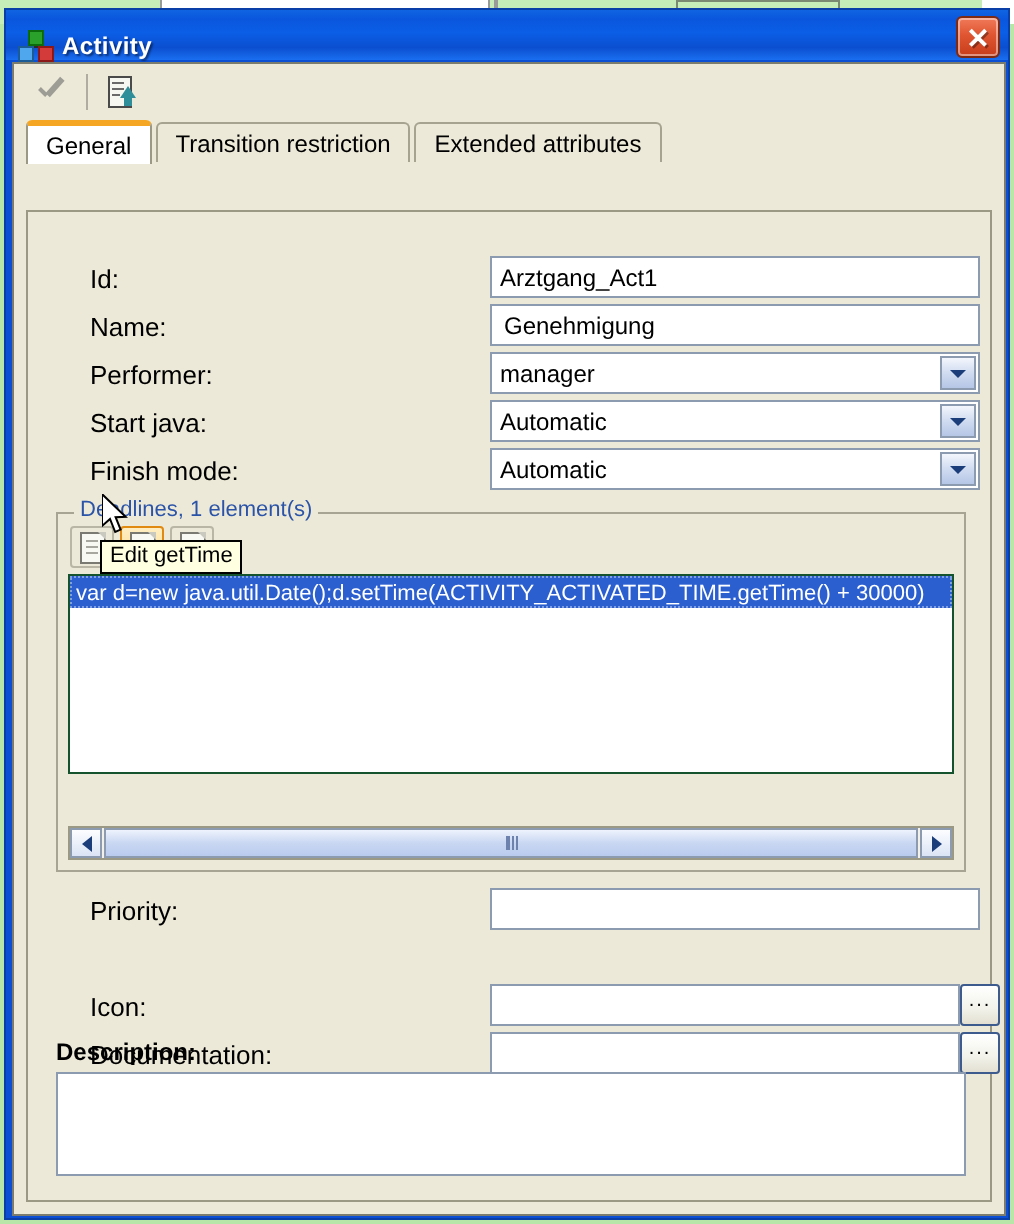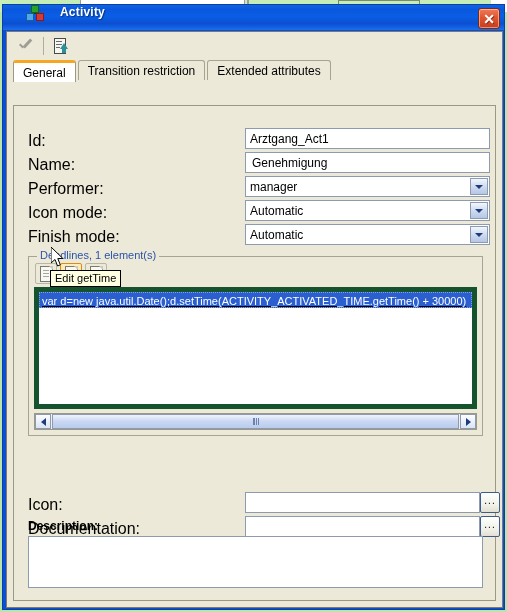--- a/index.html
+++ b/index.html
@@ -71,23 +71,22 @@
     border: 1px solid #0a3fa8;
     box-sizing: border-box;
     padding: 0;
   }
   .titlebar {
     position: relative;
     height: 25px;
     background: linear-gradient(to bottom,
         #1064e2 0%, #0a57dd 18%, #0b5ee6 45%, #0b4fd0 75%, #1a6ef0 100%);
     display: flex;
-    align-items: flex-start;
-    padding-left: 23px;
-    gap: 12px;
+    align-items: flex-end;
+    padding-left: 6px;
   }
   .title-icon {
     position: relative;
     width: 16px; height: 15px;
     margin-right: 6px;
     flex: none;
   }
   .ti-sq { position:absolute; width:6px; height:6px; }
   .ti-g  { left:5px;  top:0px;  background:#2aa12a; border:1px solid #0c6b0c;}
   .ti-b  { left:0px;  top:8px;  background:#4fa8ee; border:1px solid #1b5c97;}
@@ -184,21 +183,21 @@
   }
   .da-stem {
     position: absolute; left: 9px; top: 10px;
     width: 4px; height: 5px; background: #2e8f9b;
   }
 
   
   .tabs {
     position: relative;
     display: flex;
-    align-items: flex-start;
+    align-items: center;
     padding-left: 6px;
     height: 22px;
   }
   .tab {
     height: 20px;
     padding: 0 9px;
     display: flex;
     align-items: center;
     font-size: 12px;
     color: #000;
@@ -234,23 +233,23 @@
 
   
   .row {
     position: absolute;
     left: 0;
     width: 100%;
     height: 24px;
   }
   .lbl {
     position: absolute;
-    left: 14px;
+    left: 31px;
     top: 4px;
-    font-size: 16px;
+    font-size: 13px;
     color: #000;
   }
   .field {
     position: absolute;
     left: 231px;
     top: 0;
     width: 245px;
     height: 21px;
     background: #ffffff;
     border: 1px solid #8d9bb0;
@@ -382,26 +381,25 @@
     font-size: 9px;
     font-weight: bold;
     line-height: 9px;
   }
 
   .list-area {
     position: absolute;
     left: 5px;
     top: 30px;
     width: 443px;
-    height: 122px;
+    height: 100px;
     background: #ffffff;
-    border: 5px solid #14532d;
+    border: 1px solid #14532d;
     box-sizing: border-box;
     overflow: hidden;
-    text-decoration: underline;
   }
   .list-row-selected {
     height: 16px;
     background: #2b5fcf;
     color: #ffffff;
     font-size: 11px;
     line-height: 16px;
     white-space: nowrap;
     padding-left: 2px;
     border: 1px dotted #7f9fe0;
@@ -566,21 +564,21 @@
           <div class="lbl">Performer:</div>
           <div class="combo">
             <span>manager</span>
             <span class="combo-arrow">
                 <i class="chev"></i>
               </span>
           </div>
         </div>
 
         <div class="row" style="top:94px;">
-          <div class="lbl">Icon mode:</div>
+          <div class="lbl">Start java:</div>
           <div class="combo">
             <span>Automatic</span>
             <span class="combo-arrow">
                 <i class="chev"></i>
               </span>
           </div>
         </div>
 
         <div class="row" style="top:118px;">
           <div class="lbl">Finish mode:</div>
@@ -634,20 +632,24 @@
                   <i></i>
                   <i></i>
                 </span>
             </div>
             <div class="sb-btn">
                 <i class="arr-r"></i>
               </div>
           </div>
         </div>
 
+        <div class="row" style="top:338px;">
+          <div class="lbl">Priority:</div>
+          <div class="field"></div>
+        </div>
 
 
         <div class="row" style="top:386px;">
           <div class="lbl">Icon:</div>
           <div class="field short"></div>
           <div class="browse-btn">...</div>
         </div>
 
         <div class="row" style="top:410px;">
           <div class="lbl">Documentation:</div>

